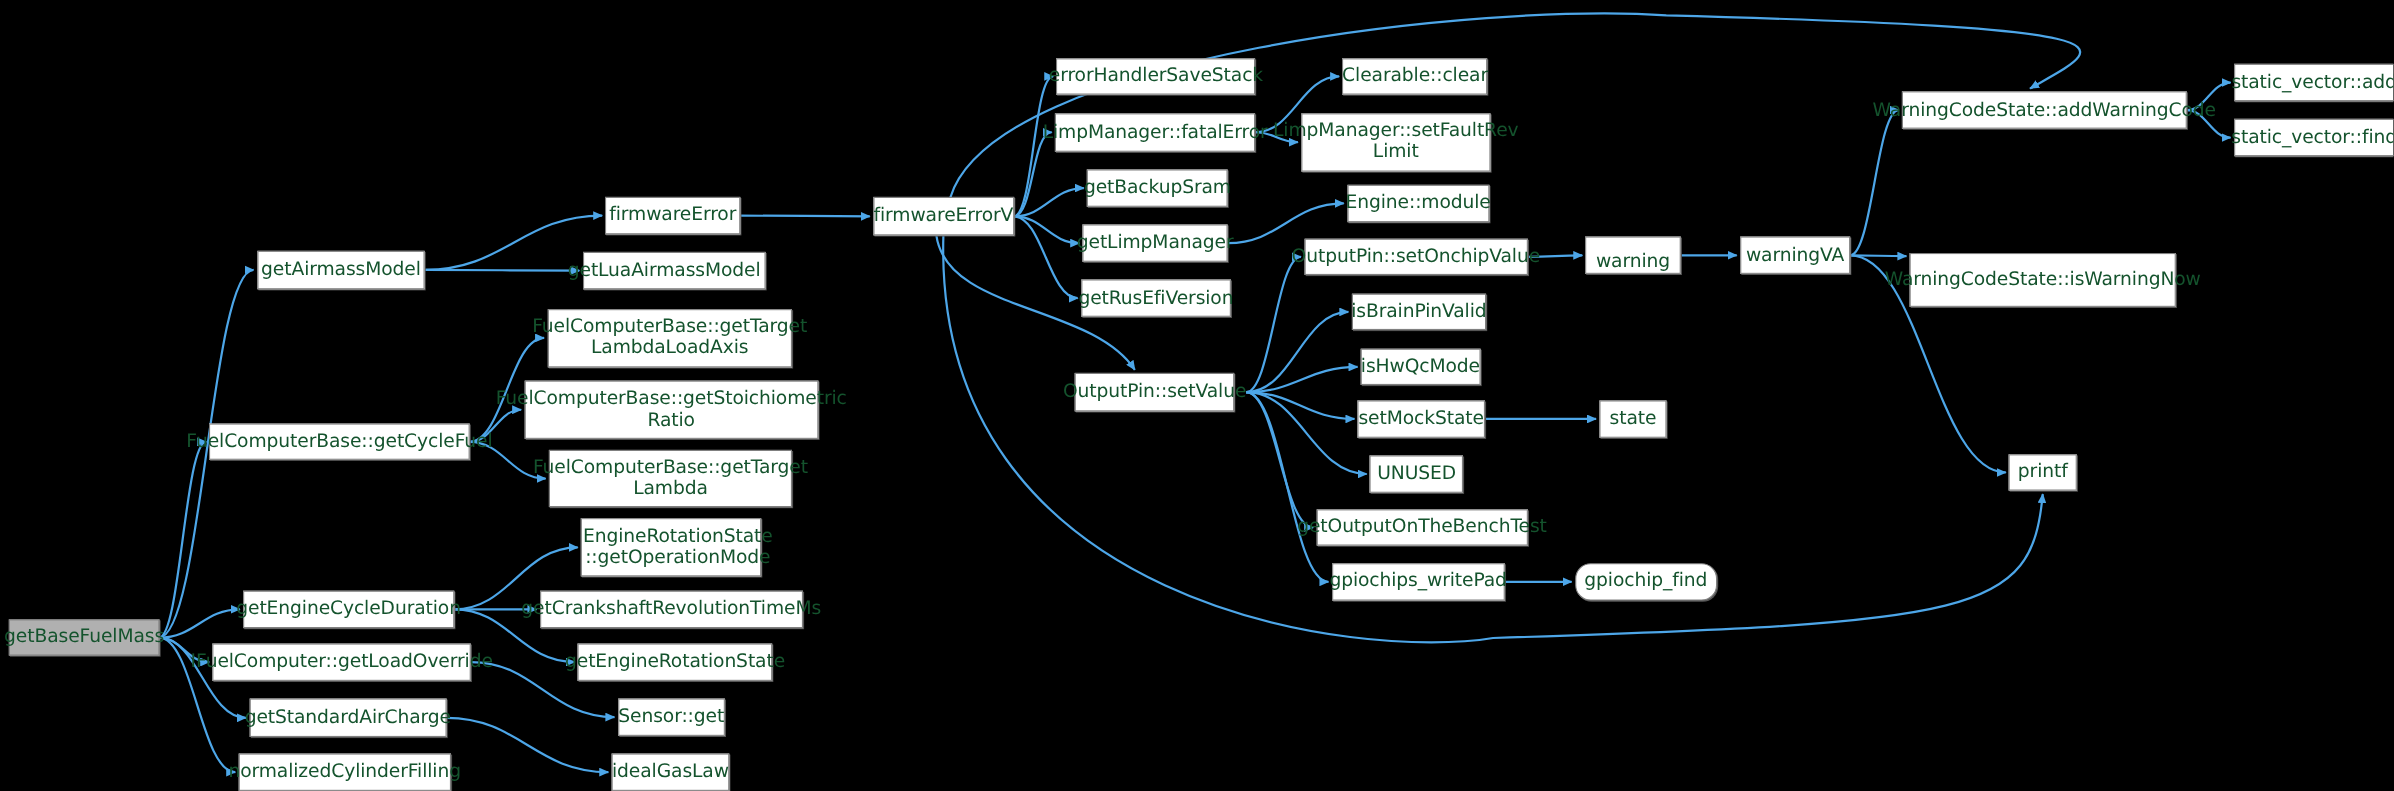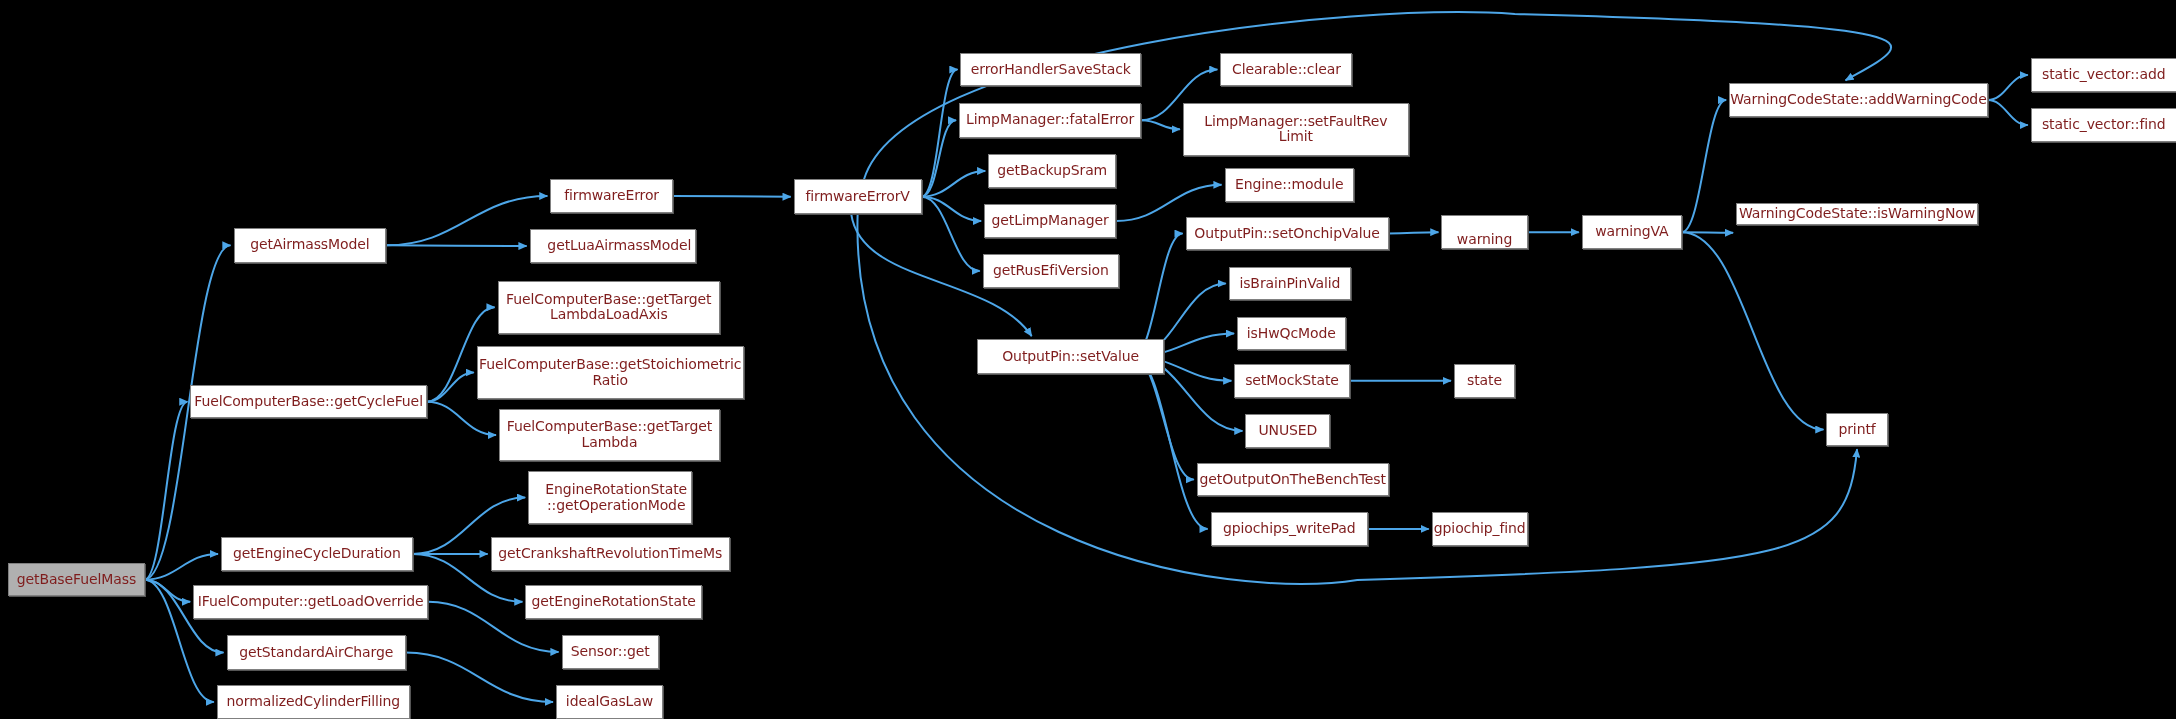--- a/index.html
+++ b/index.html
@@ -1,22 +1,22 @@
 <!DOCTYPE html>
 <html><head>
 <meta charset="utf-8">
 <style>
   html,body{margin:0;padding:0;background:#000;}
   #stage{position:relative;width:2176px;height:719px;background:#000;overflow:hidden;
          font-family:"DejaVu Sans", sans-serif;}
   #edges{position:absolute;left:0;top:0;width:2176px;height:719px;}
   .node{position:absolute;box-sizing:border-box;background:#fff;border:1px solid #808080;
-        box-shadow:1px 1px 0 #555;color:#7f1d1d;display:flex;align-items:center;
+        box-shadow:1px 1px 0 #555;color:#14532d;display:flex;align-items:center;
         justify-content:center;text-align:center;line-height:1.12;
-        font-size:14px;letter-spacing:-0.1px;padding:0 4px;}
+        font-size:17px;letter-spacing:-0.1px;padding:0 4px;}
   .node.root{background:#b0b0b0;}
   .node span{display:block;white-space:pre-line;}
 </style>
 </head>
 <body>
 
 <div id="stage">
   <svg id="edges" viewBox="0 0 2176 719" preserveAspectRatio="none">
     <defs>
       <marker id="ah" markerWidth="9" markerHeight="8" refX="8.2" refY="4" orient="auto" markerUnits="userSpaceOnUse">
@@ -140,31 +140,31 @@
       </div>
       <div class="node" style="left: 984.12px; top: 204.33px; width: 132.05px; height: 33.36px;">
         <span>getLimpManager</span>
       </div>
       <div class="node" style="left: 982.73px; top: 254.37px; width: 136.22px; height: 33.36px;">
         <span>getRusEfiVersion</span>
       </div>
       <div class="node" style="left: 1220.42px; top: 52.82px; width: 132.05px; height: 33.36px;">
         <span>Clearable::clear</span>
       </div>
-      <div class="node" style="left: 1182.89px; top: 102.86px; width: 226px; height: 52.82px;">
+      <div class="node" style="left: 1182.89px; top: 102.86px; width: 172px; height: 52.82px;">
         <span>LimpManager::setFaultRev
 Limit</span>
       </div>
       <div class="node" style="left: 1224.59px; top: 168.19px; width: 129.27px; height: 33.36px;">
         <span>Engine::module</span>
       </div>
       <div class="node" style="left: 1185.67px; top: 216.84px; width: 202.94px; height: 33.36px;">
         <span>OutputPin::setOnchipValue</span>
       </div>
-      <div class="node" style="left: 977.17px; top: 339.16px; width: 187px; height: 34.75px;">
+      <div class="node" style="left: 977.17px; top: 339.16px; width: 145px; height: 34.75px;">
         <span>OutputPin::setValue</span>
       </div>
       <div class="node" style="left: 1228.76px; top: 266.88px; width: 122.32px; height: 33.36px;">
         <span>isBrainPinValid</span>
       </div>
       <div class="node" style="left: 1237.1px; top: 316.92px; width: 108.42px; height: 33.36px;">
         <span>isHwQcMode</span>
       </div>
       <div class="node" style="left: 1234.32px; top: 364.18px; width: 115.37px; height: 33.36px;">
         <span>setMockState</span>
@@ -174,33 +174,33 @@
       </div>
       <div class="node" style="left: 1196.79px; top: 462.87px; width: 191.82px; height: 33.36px;">
         <span>getOutputOnTheBenchTest</span>
       </div>
       <div class="node" style="left: 1210.69px; top: 511.52px; width: 157.07px; height: 34.75px;">
         <span>gpiochips_writePad</span>
       </div>
       <div class="node" style="left: 1453.94px; top: 364.18px; width: 61.16px; height: 33.36px;">
         <span>state</span>
       </div>
-      <div class="node" style="left: 1431.7px; top: 511.52px; width: 96px; height: 34.75px;">
+      <div class="node" style="left: 1431.7px; top: 511.52px; width: 129px; height: 34.75px; border-radius: 14px;">
         <span>gpiochip_find</span>
       </div>
       <div class="node" style="left: 1441.43px; top: 215.45px; width: 86.18px; height: 33.36px; align-items: flex-end;">
         <span>warning</span>
       </div>
       <div class="node" style="left: 1581.82px; top: 215.45px; width: 100.08px; height: 33.36px;">
         <span>warningVA</span>
       </div>
       <div class="node" style="left: 1729.16px; top: 83.4px; width: 258.54px; height: 33.36px;">
         <span>WarningCodeState::addWarningCode</span>
       </div>
-      <div class="node" style="left: 1736.11px; top: 203px; width: 241.86px; height: 22px;">
+      <div class="node" style="left: 1736.11px; top: 230px; width: 241.86px; height: 49px;">
         <span>WarningCodeState::isWarningNow</span>
       </div>
       <div class="node" style="left: 2030.79px; top: 58.38px; width: 145.95px; height: 33.36px;">
         <span>static_vector::add</span>
       </div>
       <div class="node" style="left: 2030.79px; top: 108.42px; width: 145.95px; height: 33.36px;">
         <span>static_vector::find</span>
       </div>
       <div class="node" style="left: 1826.46px; top: 412.83px; width: 61.16px; height: 33.36px;">
         <span>printf</span>

